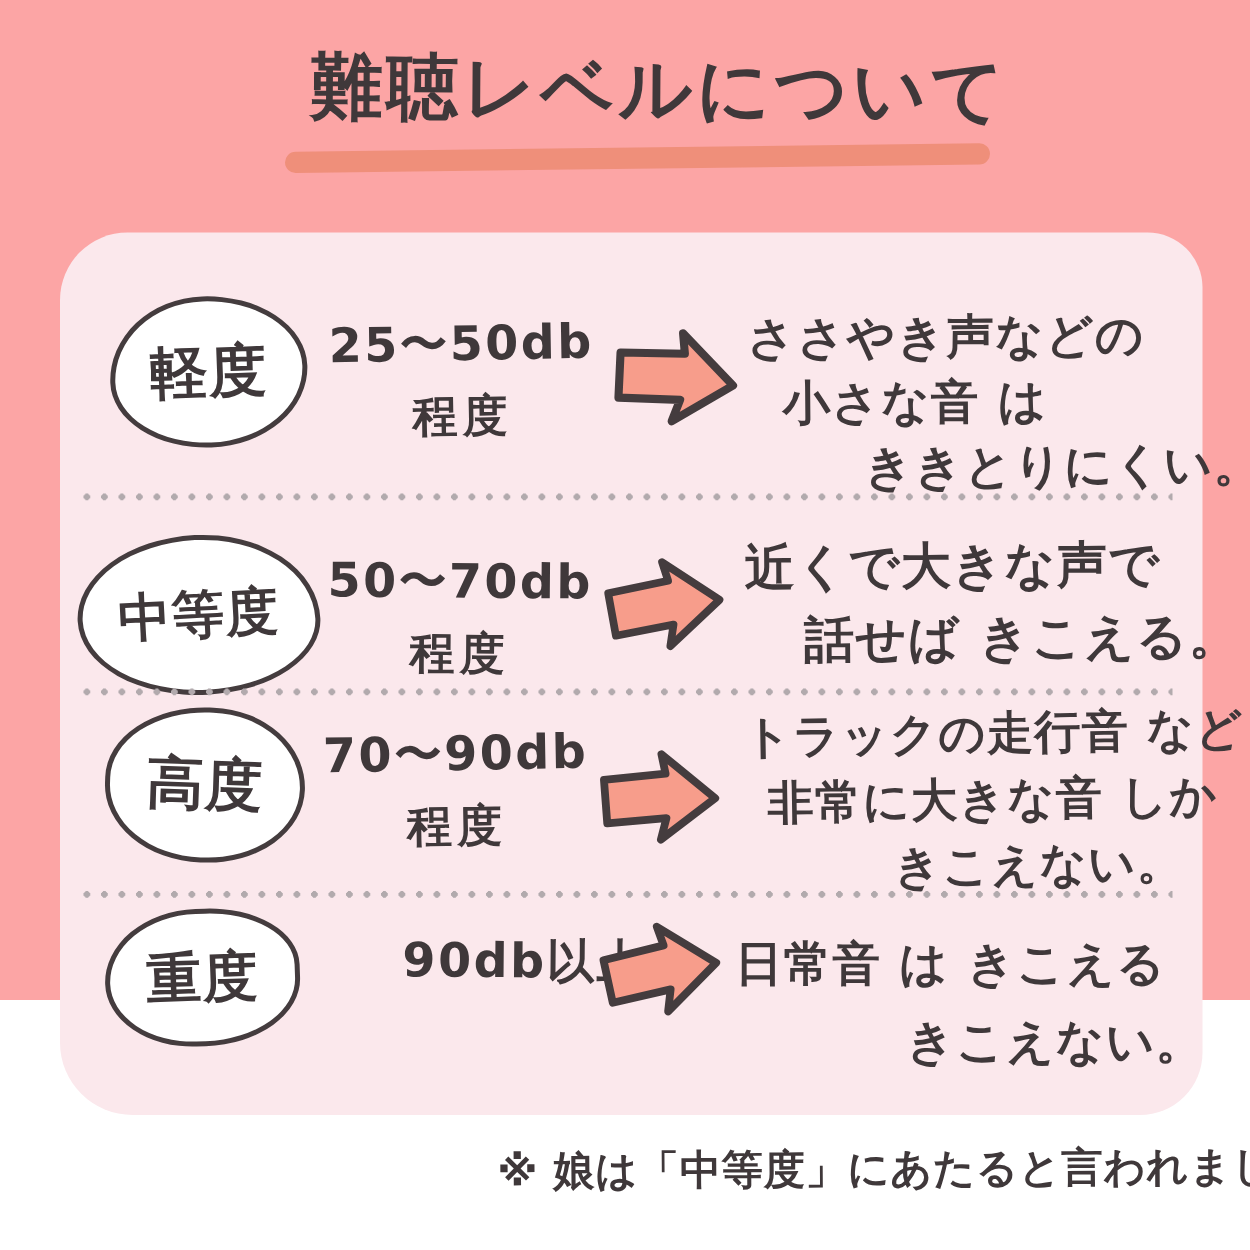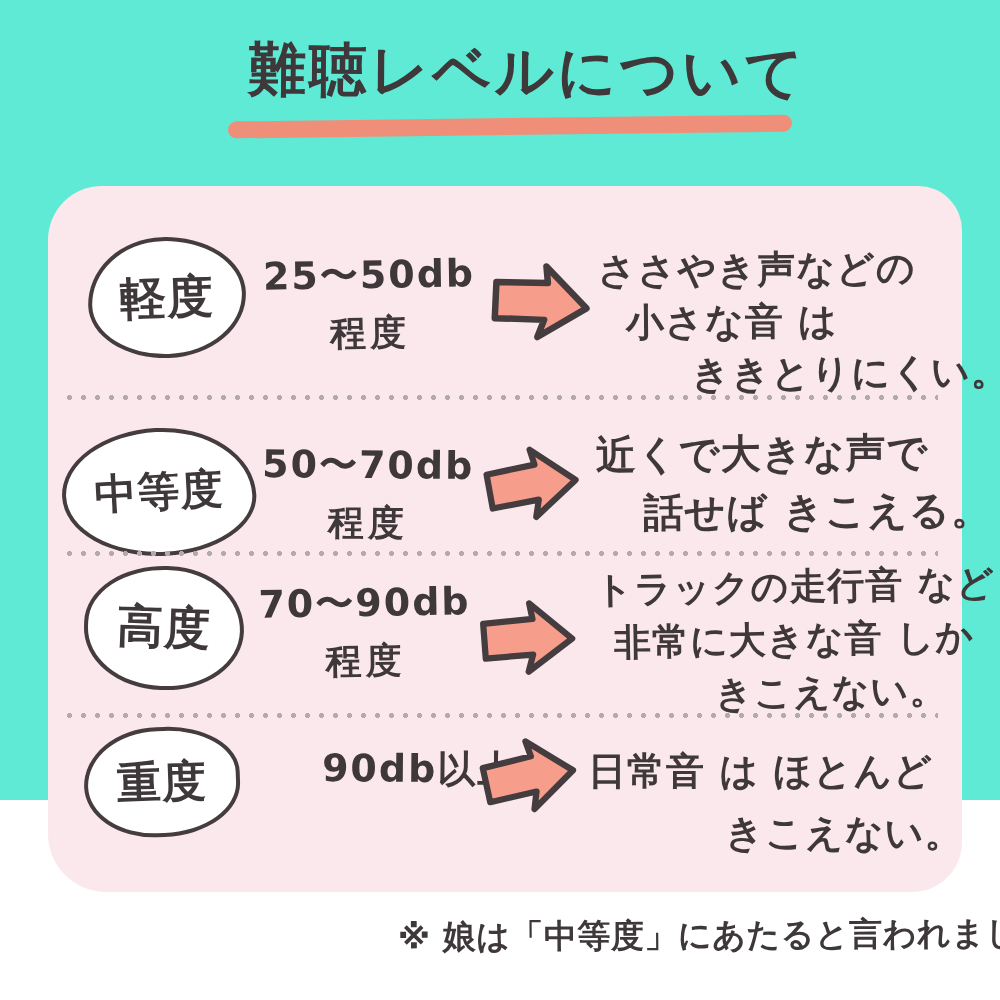--- a/index.html
+++ b/index.html
@@ -3,21 +3,21 @@
 <meta charset="utf-8">
 <style>
   html,body{margin:0;padding:0;}
   body{
     width:1000px;height:1000px;
     background:#ffffff;
     font-family:"DejaVu Sans", sans-serif;
     color:#443c3e;
     overflow:hidden;
   }
-  .canvas{position:relative;width:1000px;height:800px;background:#5eead4;}
+  .canvas{position:relative;width:1000px;height:800px;background:#fca5a5;}
 
   
   .title-wrap{position:absolute;left:0;top:0;width:1000px;height:160px;}
   .title-underline{
     position:absolute;left:228px;top:118px;width:564px;height:17px;
     background:#ef8f7a;border-radius:10px;transform:rotate(-0.7deg);
   }
   .title{
     position:absolute;left:248px;top:34px;margin:0;width:560px;
     font-size:58px;font-weight:700;letter-spacing:3px;line-height:1.3;
@@ -172,19 +172,19 @@
   </div>
   <div class="range range-4">
     <div class="range-main">90db以上</div>
   </div>
   <div class="arrow arrow-4">
     <svg width="102" height="84" viewBox="0 0 106 82" aria-hidden="true">
       <path d="M7 29 L58 22 L54 6 L100 41 L56 77 L60 59 L11 65 Z" fill="#f79d8b" stroke="#443c3e" stroke-width="6.5" stroke-linejoin="round"></path>
     </svg>
   </div>
   <div class="desc desc-4">
-    <div class="dl l1">日常音 は ほとんど</div>
+    <div class="dl l1">日常音 は きこえる</div>
     <div class="dl l2">きこえない。</div>
   </div>
 
   <p class="footnote">※ 娘は「中等度」にあたると言われました。</p>
 
 </div>
 
 </body></html>

